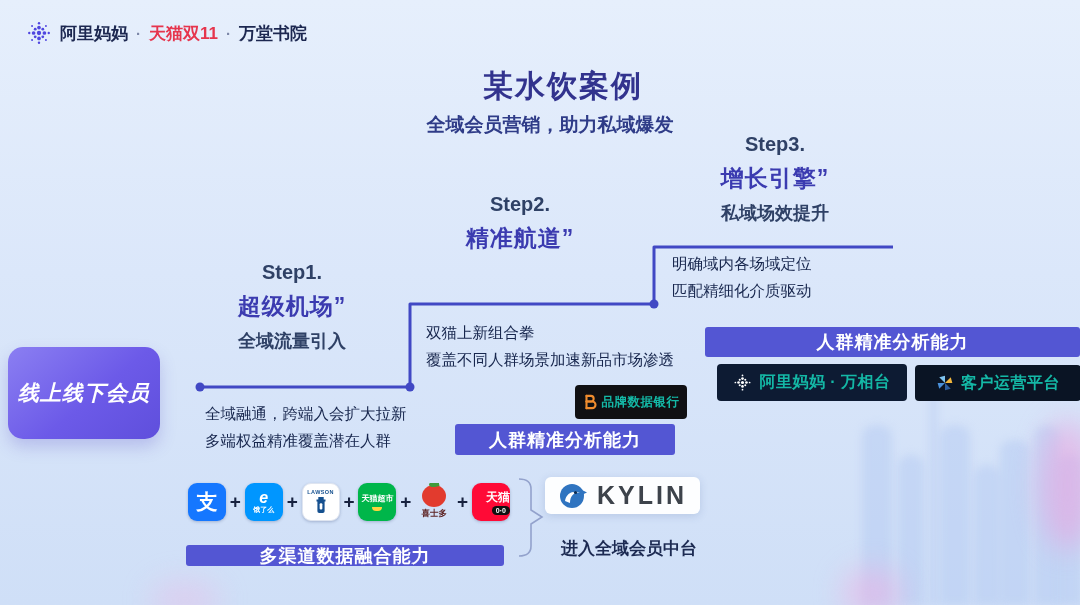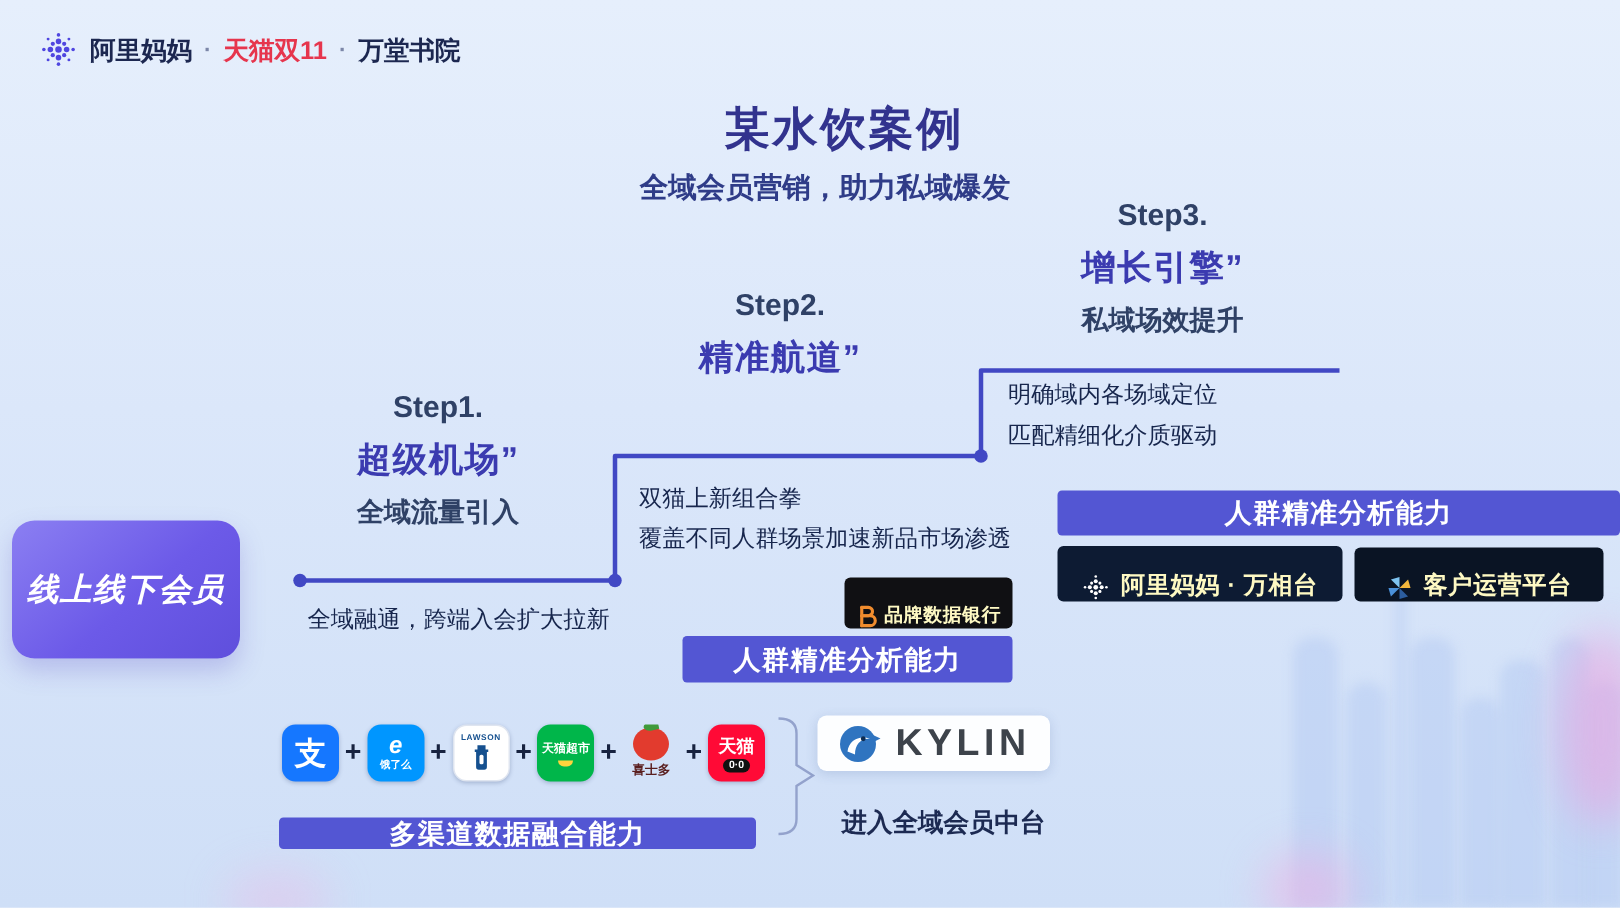--- a/index.html
+++ b/index.html
@@ -31,22 +31,22 @@
   .note{position:absolute;font-size:15.5px;color:#17264d;line-height:27px;z-index:2;font-weight:500;}
   
   .node{position:absolute;display:flex;align-items:center;justify-content:center;
     background:linear-gradient(140deg,#8b7ff2 0%,#6c5ae8 55%,#5f4fdc 100%);
     color:#fff;font-weight:800;border-radius:15px;z-index:2;
     box-shadow:0 8px 16px rgba(90,80,200,.25);letter-spacing:1px;}
   
   .banner{position:absolute;display:flex;align-items:center;justify-content:center;
     background:#5356d3;color:#fff;font-size:18px;font-weight:600;border-radius:3px;z-index:2;letter-spacing:1px;}
   
-  .darkbox{position:absolute;display:flex;align-items:flex-end;justify-content:center;gap:7px;
-    border-radius:4px;color:#fef9c3;z-index:2;}
+  .darkbox{position:absolute;display:flex;align-items:center;justify-content:center;gap:7px;
+    border-radius:4px;color:#14b8a6;z-index:2;margin-left:12px;}
   .darkbox .tx{font-size:16px;font-weight:600;letter-spacing:.5px;}
   
   .kylin{position:absolute;left:545px;top:477px;width:155px;height:37px;background:#fdfeff;
     border-radius:6px;display:flex;align-items:center;justify-content:center;gap:9px;z-index:2;
     box-shadow:0 2px 8px rgba(60,90,150,.18);}
   .kylin .tx{font-size:25px;font-weight:600;color:#3d434b;letter-spacing:3px;}
   .caption{position:absolute;left:549px;top:537px;width:160px;text-align:center;
     font-size:17px;font-weight:600;color:#1c2a52;z-index:2;}
   
   .chips{position:absolute;left:188px;top:480px;width:322px;height:44px;display:flex;
@@ -62,21 +62,21 @@
   .chip.lawson{background:#fff;border:1px solid #dfe5f0;}
   .chip.lawson .n{color:#15508f;font-size:5.5px;font-weight:800;letter-spacing:.4px;}
   .chip.mart{background:#00b64a;}
   .chip.mart .n{color:#fff;font-size:8px;font-weight:800;}
   .chip.mart .smile{width:10px;height:4px;border-radius:0 0 8px 8px;background:#ffd43d;margin-top:3px;}
   .chip.cstore{background:transparent;box-shadow:none;}
   .cstore .tomato{position:relative;width:24px;height:22px;background:#e23b2e;border-radius:50%;}
   .cstore .leaf{position:absolute;left:7px;top:-4px;width:10px;height:6px;background:#3f9a3a;
     border-radius:50% 50% 0 50%;transform:rotate(-12deg);}
   .cstore .n{color:#5a1f1f;font-size:8.5px;font-weight:800;margin-top:1px;}
-  .chip.tmall{background:#ff0a36;}
+  .chip.tmall{background:#ff0a36;align-items:flex-end;}
   .chip.tmall .n{color:#fff;font-size:12px;font-weight:800;line-height:14px;}
   .chip.tmall .face{background:#111;color:#fff;font-size:7px;font-weight:700;border-radius:6px;
     padding:0 4px;line-height:9px;margin-top:2px;}
   .db-tx{font-size:12.5px !important;}
 </style>
 </head>
 <body>
 
 <div class="stage">
 
@@ -142,20 +142,21 @@
     <div class="tt">精准航道”</div>
   </div>
   <div class="step" style="left:687px;top:133px;">
     <div class="lb">Step3.</div>
     <div class="tt">增长引擎”</div>
     <div class="st">私域场效提升</div>
   </div>
 
   <div class="note" style="left:205px;top:400px;width:270px;">
     <div>全域融通，跨端入会扩大拉新</div>
+    <div>多端权益精准覆盖潜在人群</div>
   </div>
   <div class="note" style="left:426px;top:319px;width:280px;">
     <div>双猫上新组合拳</div>
     <div>覆盖不同人群场景加速新品市场渗透</div>
   </div>
   <div class="note" style="left:672px;top:250px;width:210px;">
     <div>明确域内各场域定位</div>
     <div>匹配精细化介质驱动</div>
   </div>
 

